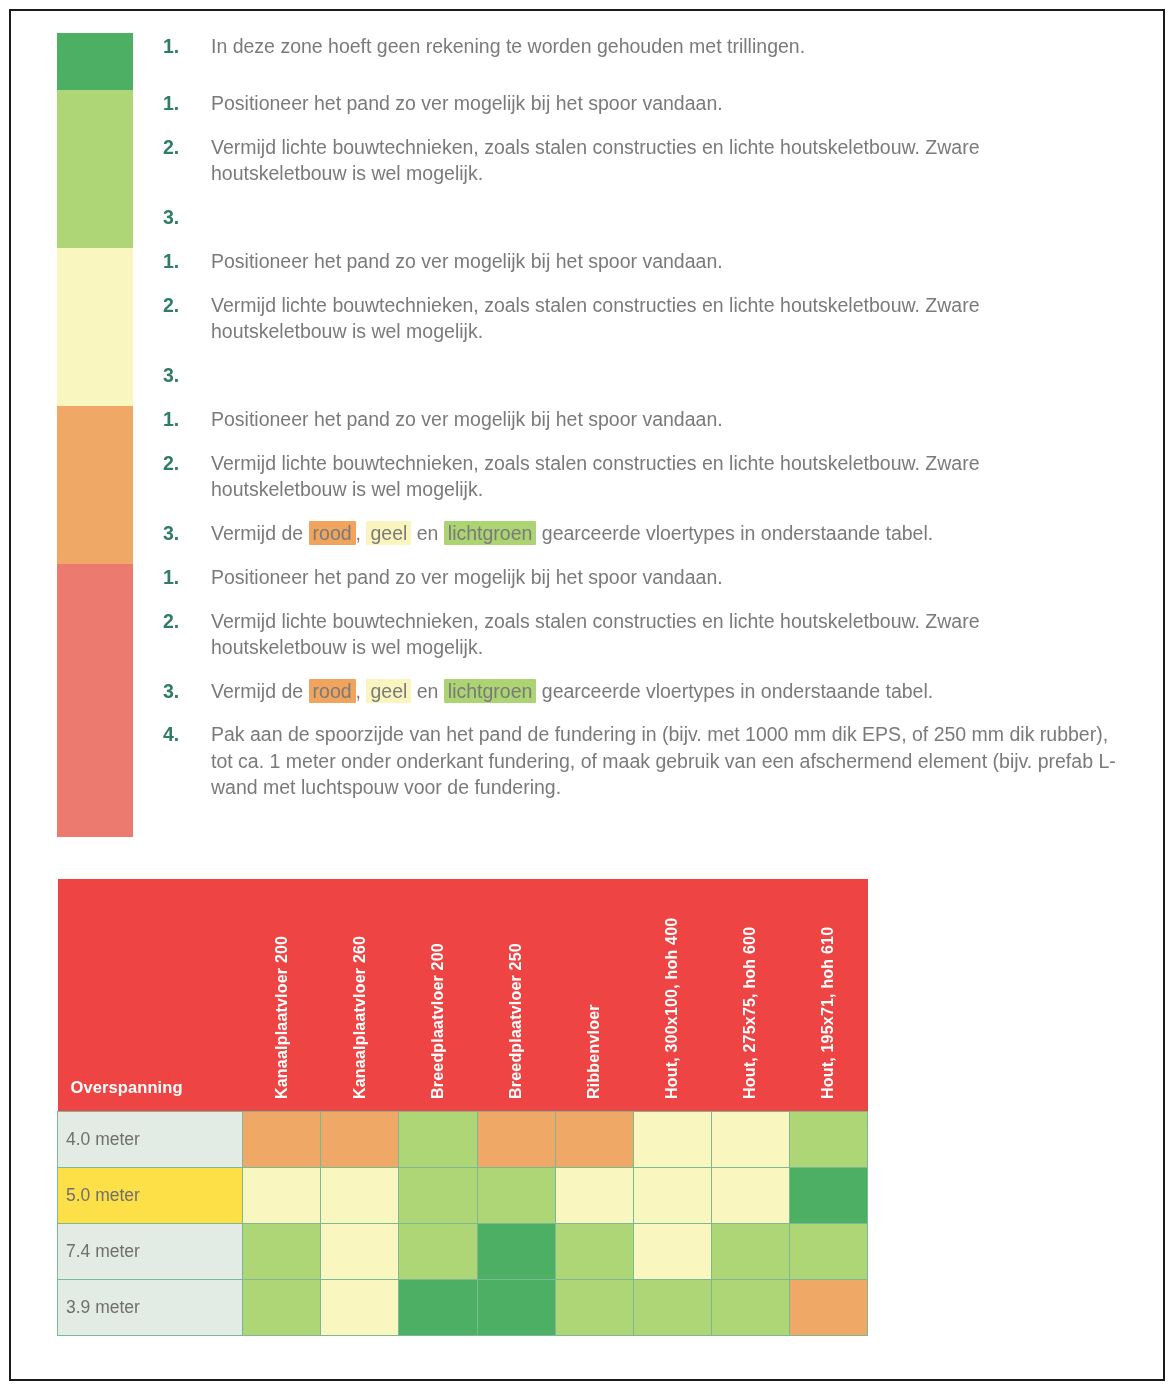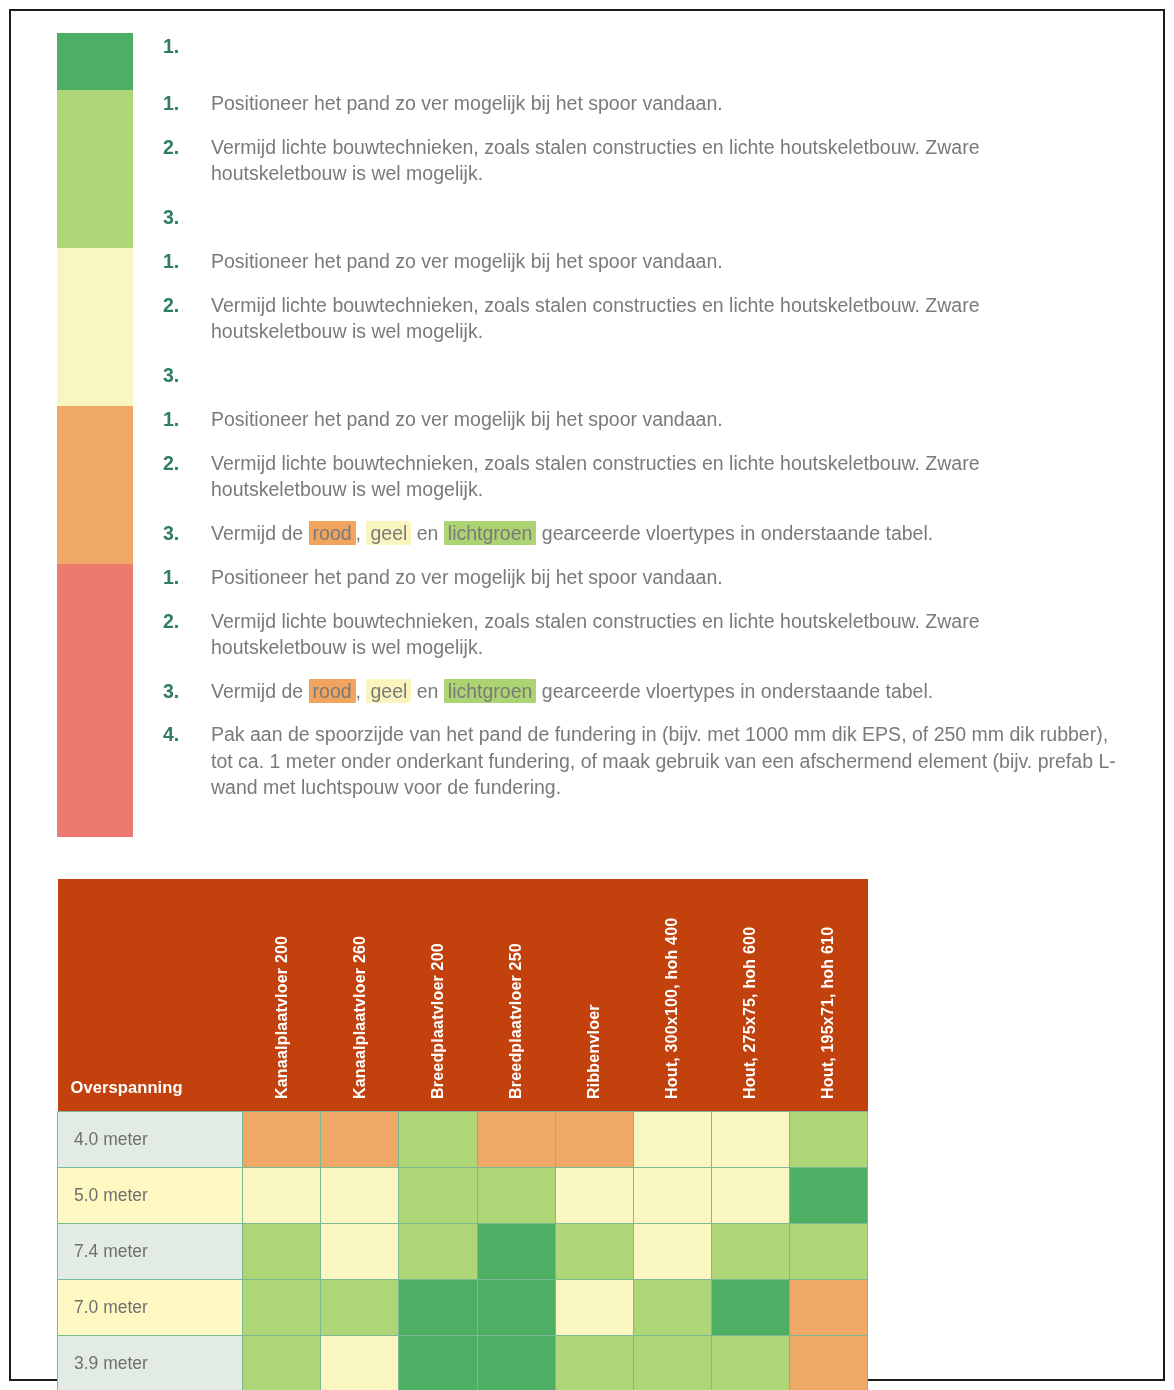--- a/index.html
+++ b/index.html
@@ -71,21 +71,21 @@
     left: 46px;
     top: 868px;
     width: 811px;
   }
   table.matrix {
     border-collapse: collapse;
     width: 811px;
     table-layout: fixed;
   }
   table.matrix thead th {
-    background: #c2410c;
+    background: #ef4444;
     color: #ffffff;
     vertical-align: bottom;
     padding: 0;
     border: none;
     height: 232px;
   }
   th.corner {
     width: 185px;
     text-align: left;
     padding: 0 0 14px 13px !important;
@@ -103,42 +103,42 @@
     white-space: nowrap;
     margin: 0 auto 12px auto;
     height: 205px;
     display: flex;
     align-items: flex-start;
     justify-content: flex-start;
   }
   table.matrix tbody td {
     border: 1.5px solid #7bb894;
     height: 56px;
-    padding: 16px;
+    padding: 8px;
   }
   td.rowlab {
     font-size: 17.5px;
     color: #6f6f6f;
     padding-left: 13px;
     text-align: left;
   }
   td.rowlab.alt { background: #e3ece4; }
-  td.rowlab.plain { background: #fef9c3; }
+  td.rowlab.plain { background: #fde047; }
 </style>
 </head>
 <body>
 
 <div class="page-frame">
 
   <div class="zones" id="zones">
       <div class="zone-row">
         <div class="zone-swatch" style="background: rgb(76, 175, 99); min-height: 57px;"></div>
         <div class="zone-body">
           <ol class="adv-list">
-            <li><span class="num">1.</span></li>
+            <li><span class="num">1.</span><span><span>In deze zone hoeft geen rekening te worden gehouden met trillingen.</span></span></li>
           </ol>
         </div>
       </div>
       <div class="zone-row">
         <div class="zone-swatch" style="background: rgb(174, 214, 119); min-height: 158px;"></div>
         <div class="zone-body">
           <ol class="adv-list">
             <li><span class="num">1.</span><span><span>Positioneer het pand zo ver mogelijk bij het spoor vandaan.</span></span></li>
             <li><span class="num">2.</span><span><span>Vermijd lichte bouwtechnieken, zoals stalen constructies en lichte houtskeletbouw. Zware houtskeletbouw is wel mogelijk.</span></span></li>
             <li><span class="num">3.</span></li>
@@ -237,31 +237,20 @@
             <td style="background: rgb(174, 214, 119);"></td>
             <td style="background: rgb(250, 246, 192);"></td>
             <td style="background: rgb(174, 214, 119);"></td>
             <td style="background: rgb(76, 175, 99);"></td>
             <td style="background: rgb(174, 214, 119);"></td>
             <td style="background: rgb(250, 246, 192);"></td>
             <td style="background: rgb(174, 214, 119);"></td>
             <td style="background: rgb(174, 214, 119);"></td>
           </tr>
           <tr>
-            <td class="rowlab plain">7.0 meter</td>
-            <td style="background: rgb(174, 214, 119);"></td>
-            <td style="background: rgb(174, 214, 119);"></td>
-            <td style="background: rgb(76, 175, 99);"></td>
-            <td style="background: rgb(76, 175, 99);"></td>
-            <td style="background: rgb(250, 246, 192);"></td>
-            <td style="background: rgb(174, 214, 119);"></td>
-            <td style="background: rgb(76, 175, 99);"></td>
-            <td style="background: rgb(239, 168, 101);"></td>
-          </tr>
-          <tr>
             <td class="rowlab alt">3.9 meter</td>
             <td style="background: rgb(174, 214, 119);"></td>
             <td style="background: rgb(250, 246, 192);"></td>
             <td style="background: rgb(76, 175, 99);"></td>
             <td style="background: rgb(76, 175, 99);"></td>
             <td style="background: rgb(174, 214, 119);"></td>
             <td style="background: rgb(174, 214, 119);"></td>
             <td style="background: rgb(174, 214, 119);"></td>
             <td style="background: rgb(239, 168, 101);"></td>
           </tr>

